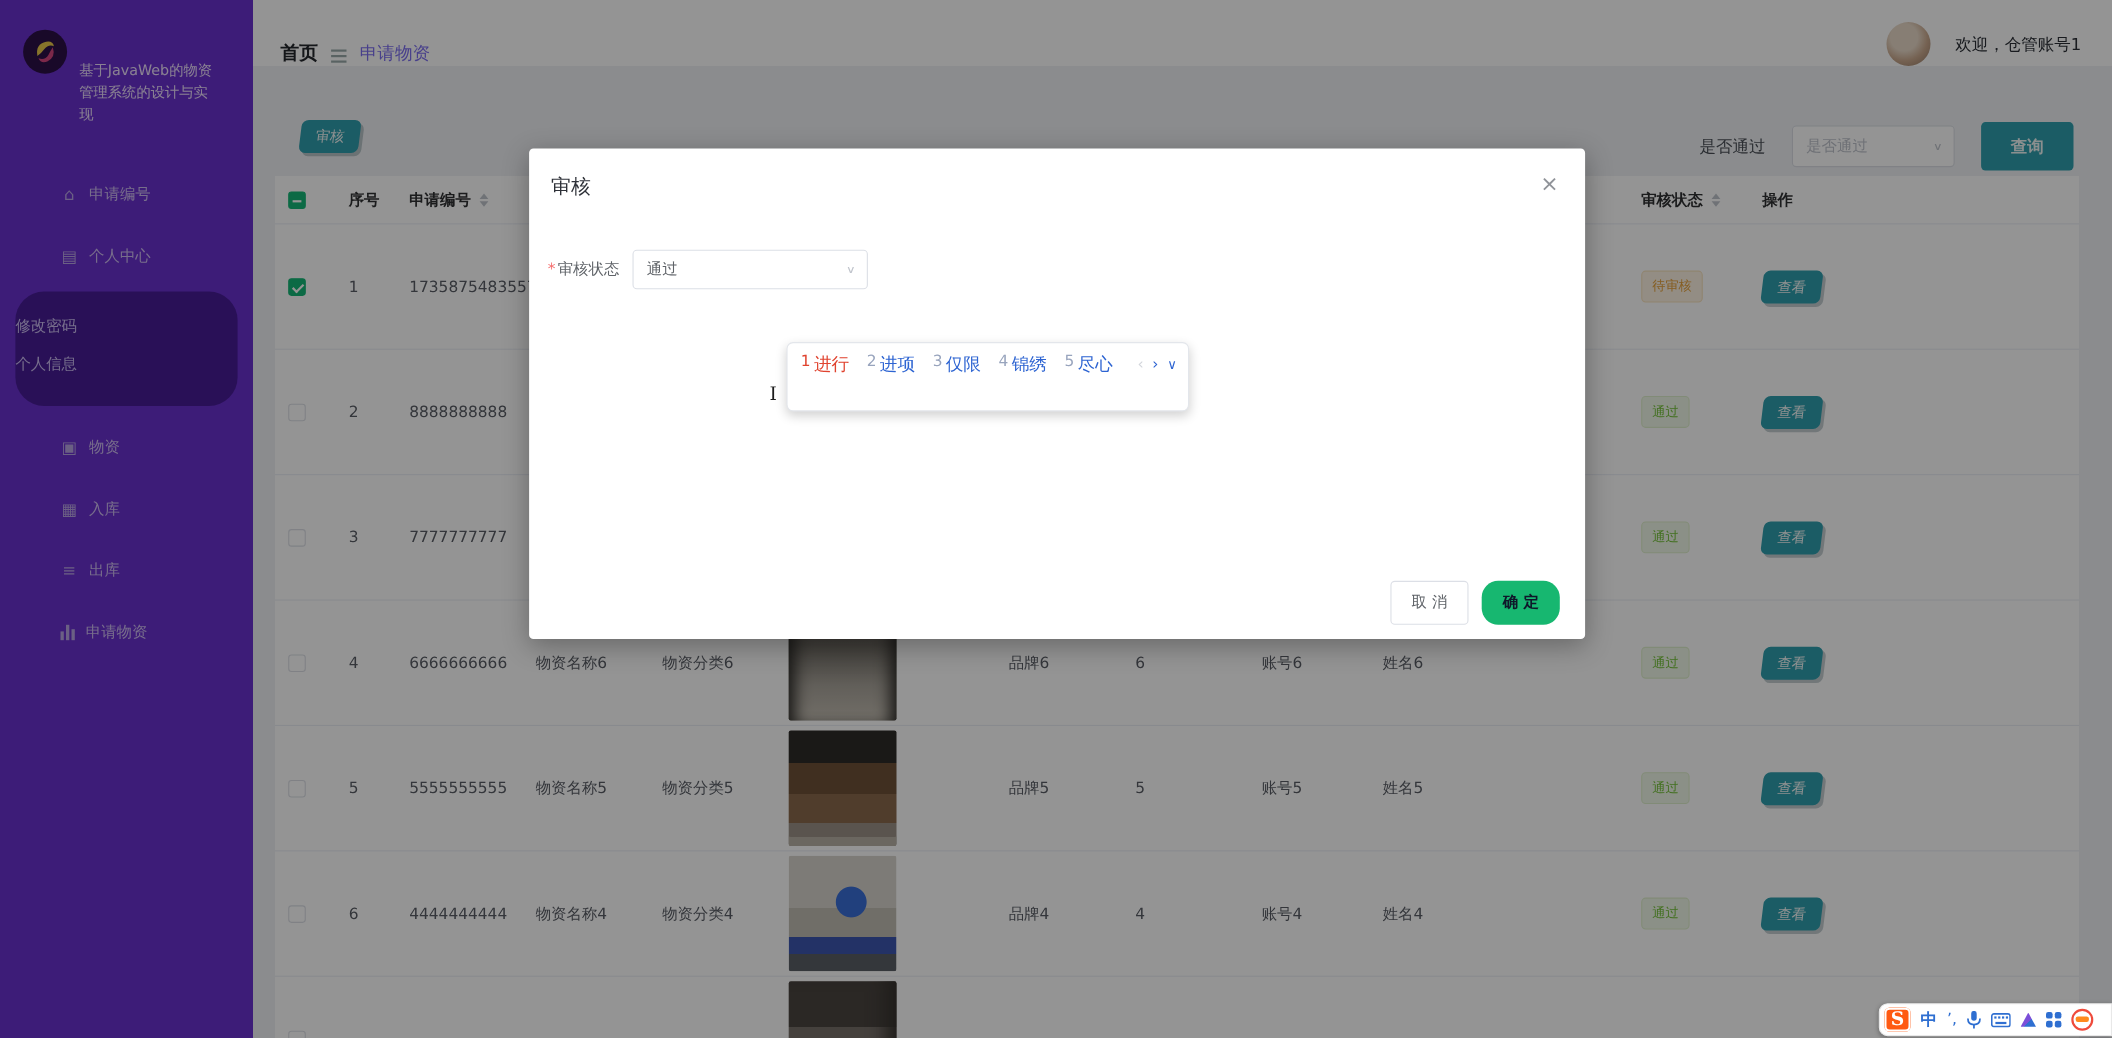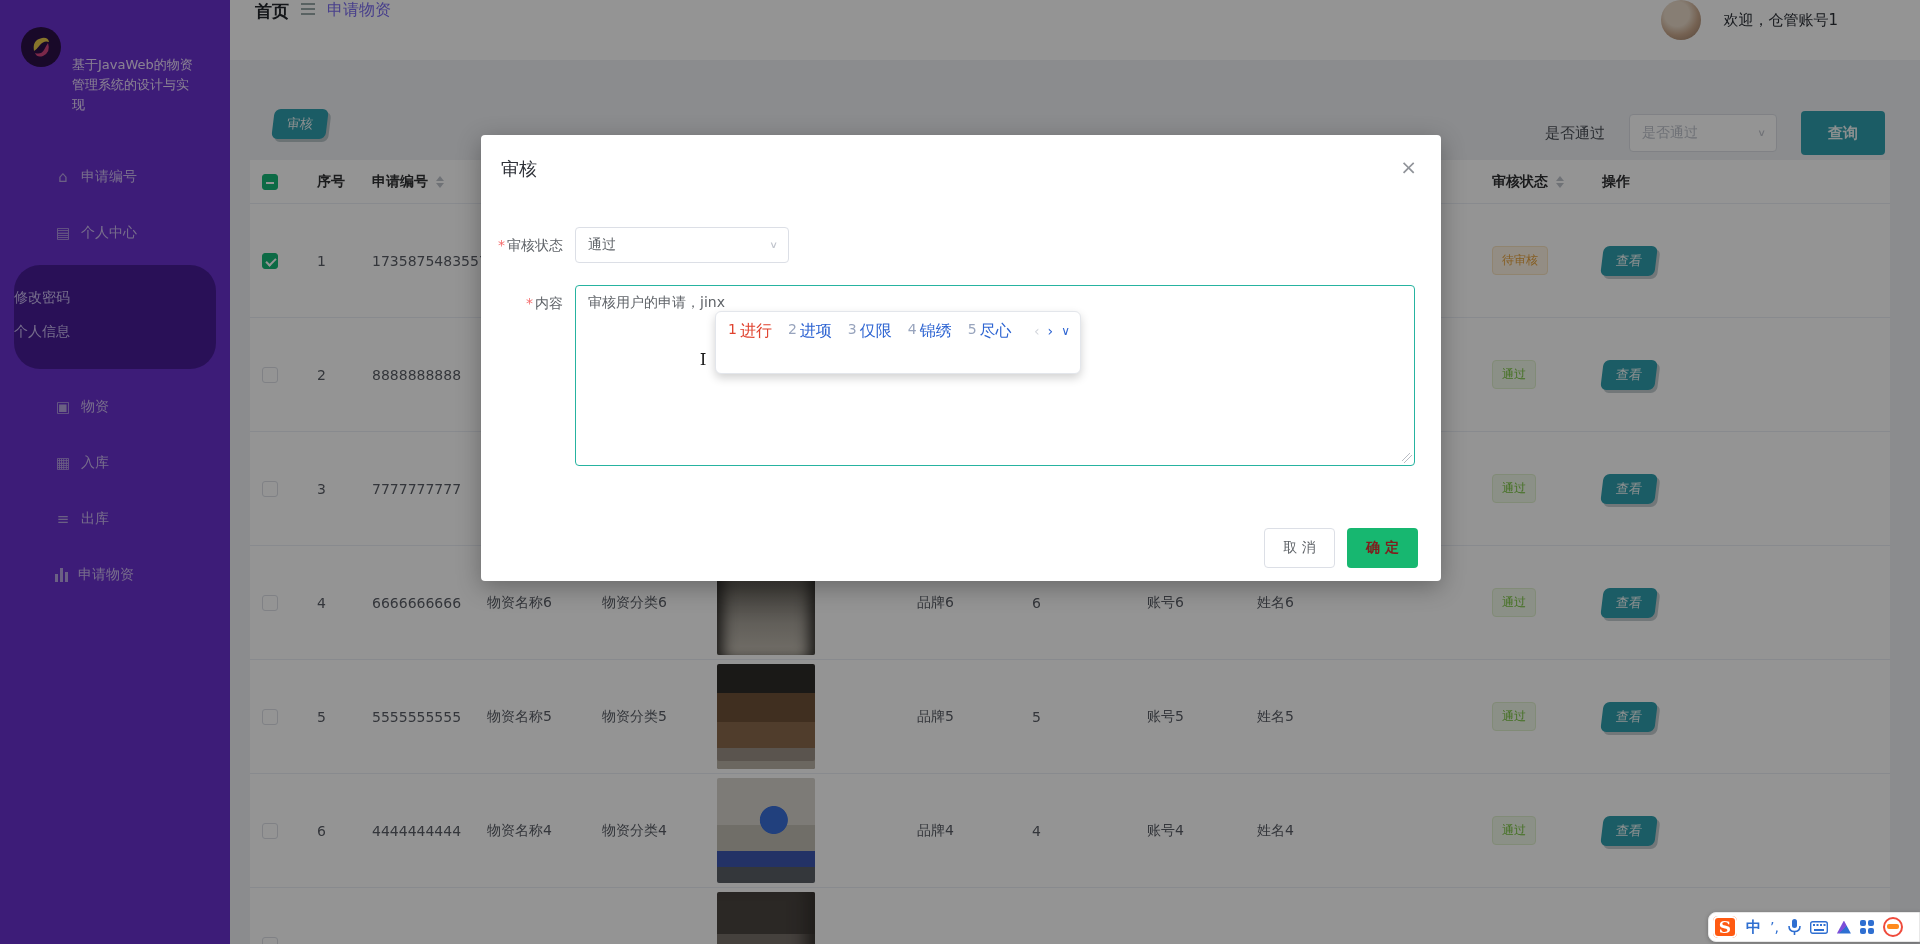--- a/index.html
+++ b/index.html
@@ -14,21 +14,21 @@
   .menu { margin-top:34px; }
   .menu-item { height:56px; display:flex; align-items:center; padding-left:55px; color:#cebdf0; font-size:14px; cursor:pointer; }
   .menu-item .mi { width:16px; height:16px; margin-right:10px; font-size:15px; line-height:16px; color:#b9a5e4; text-align:center; }
   .submenu { margin:4px 14px 10px 14px; background:#471d97; border-radius:26px; padding:16px 0 20px 0; }
   .submenu-item { height:34px; line-height:34px; color:#cbbcf0; font-size:14px; cursor:pointer;font-family:Liberation Serif, serif; }
   .bars-icon { display:inline-flex; align-items:flex-end; gap:2px; height:14px; margin-right:10px;}
   .bars-icon i { width:3px; background:#b9a5e4; display:block; }
   .bars-icon i:nth-child(1){height:8px}.bars-icon i:nth-child(2){height:14px}.bars-icon i:nth-child(3){height:10px}
 
   
-  .topbar { position:absolute; left:230px; top:0; right:0; height:60px; background:#fff; display:flex; align-items:flex-start; padding:0 82px 0 25px; z-index:5; }
+  .topbar { position:absolute; left:230px; top:0; right:0; height:60px; background:#fff; display:flex; align-items:flex-end; padding:0 28px 0 25px; z-index:5; }
   .crumb-home { font-size:17px; font-weight:bold; color:#23262b; }
   .crumb-sep { width:14px; margin:0 12px; display:inline-block; }
   .crumb-sep i { display:block; height:2px; background:#9aa; margin:3px 0; }
   .crumb-page { font-size:16px; color:#7d6ff0; }
   .top-right { margin-left:auto; display:flex; align-items:center; gap:22px; }
   .avatar { width:40px; height:40px; border-radius:50%; background:radial-gradient(circle at 40% 35%, #e8d9c8 0 35%, #caa98e 60%, #8f7460); }
   .welcome { font-size:15px; color:#2b2f36; }
 
   
   .content { position:absolute; left:230px; top:60px; right:0; bottom:0; }
@@ -96,21 +96,21 @@
   .ime-cands { display:flex; align-items:center; height:28px; gap:16px; font-size:16px; }
   .cand { display:flex; gap:3px; cursor:pointer; }
   .cand .n { color:#98a4bd; font-size:14px; }
   .cand .w { color:#2d64d2; }
   .cand.first .n, .cand.first .w { color:#e0432f; }
   .ime-arrows { margin-left:auto; display:flex; align-items:center; gap:8px; font-size:14px; }
   .arr-prev { color:#d3d6dc; } .arr-next { color:#2d64d2; } .arr-down { color:#2d64d2; font-size:12px; }
 
   .modal-footer { position:absolute; right:23px; bottom:13px; display:flex; gap:12px; }
   .btn-cancel { width:71px; height:40px; background:#fff; border:1px solid #dcdfe6; border-radius:4px; color:#5f6368; font-size:14px; cursor:pointer; font-family:inherit; }
-  .btn-confirm { width:71px; height:40px; background:#17b770; border:none; border-radius:4px; color:#7f1d1d; font-size:14px; font-weight:bold; cursor:pointer; font-family:inherit; }
+  .btn-confirm { width:71px; height:40px; background:#17b770; border:none; border-radius:15px; color:#0f172a; font-size:14px; font-weight:bold; cursor:pointer; font-family:inherit; }
 
   
   .ime-bar { position:absolute; right:0; bottom:2px; height:30px; width:212px; background:#fff; border:1px solid #e8e8e8; border-radius:8px 0 0 8px; box-shadow:0 1px 4px rgba(0,0,0,.25); z-index:100; display:flex; align-items:center; padding:0 6px 0 4px; gap:9px; }
   .sg-logo { width:24px; height:22px; background:#ff5a12; border-radius:5px; color:#fff; font-weight:bold; font-size:17px; line-height:22px; text-align:center; font-family:"DejaVu Serif",serif; box-shadow:0 0 0 2px #fff inset; }
   .tb { color:#2f6fd1; font-size:14px; line-height:16px; cursor:pointer; }
   .tb-zh { font-weight:bold; font-size:15px; }
   .tb-skin { width:14px; height:13px; background:linear-gradient(135deg,#7b4fd8 0 55%, #2f6fd1 55%); clip-path:polygon(0 100%,50% 0,100% 100%); position:relative; }
   .tb-skin::after { content:""; position:absolute; right:-3px; top:-3px; width:6px; height:6px; border-radius:50%; background:#e8402e; }
   .tb-grid { width:14px; height:14px; display:grid; grid-template-columns:6px 6px; grid-template-rows:6px 6px; gap:2px; }
   .tb-grid i { background:#2f6fd1; border-radius:2px; }
@@ -387,27 +387,20 @@
   <div class="modal-close">×</div>
 
   <div class="frow frow-status">
     <div class="flabel"><span class="req">*</span><span>审核状态</span></div>
     <div class="sel">
       <span class="sel-value">通过</span>
       <span class="chev">∨</span>
     </div>
   </div>
 
-  <div class="frow frow-content">
-    <div class="flabel"><span class="req">*</span><span>内容</span></div>
-    <div class="ta">
-      <span>审核用户的申请，jinx</span>
-      <span class="ta-resize"></span>
-    </div>
-  </div>
 
   <div class="ibeam">I</div>
 
   <div class="ime">
     <div class="ime-cands" id="ime-cands">
       <span class="cand first">
           <span class="n">1</span>
           <span class="w">进行</span>
         </span>
         <span class="cand">

